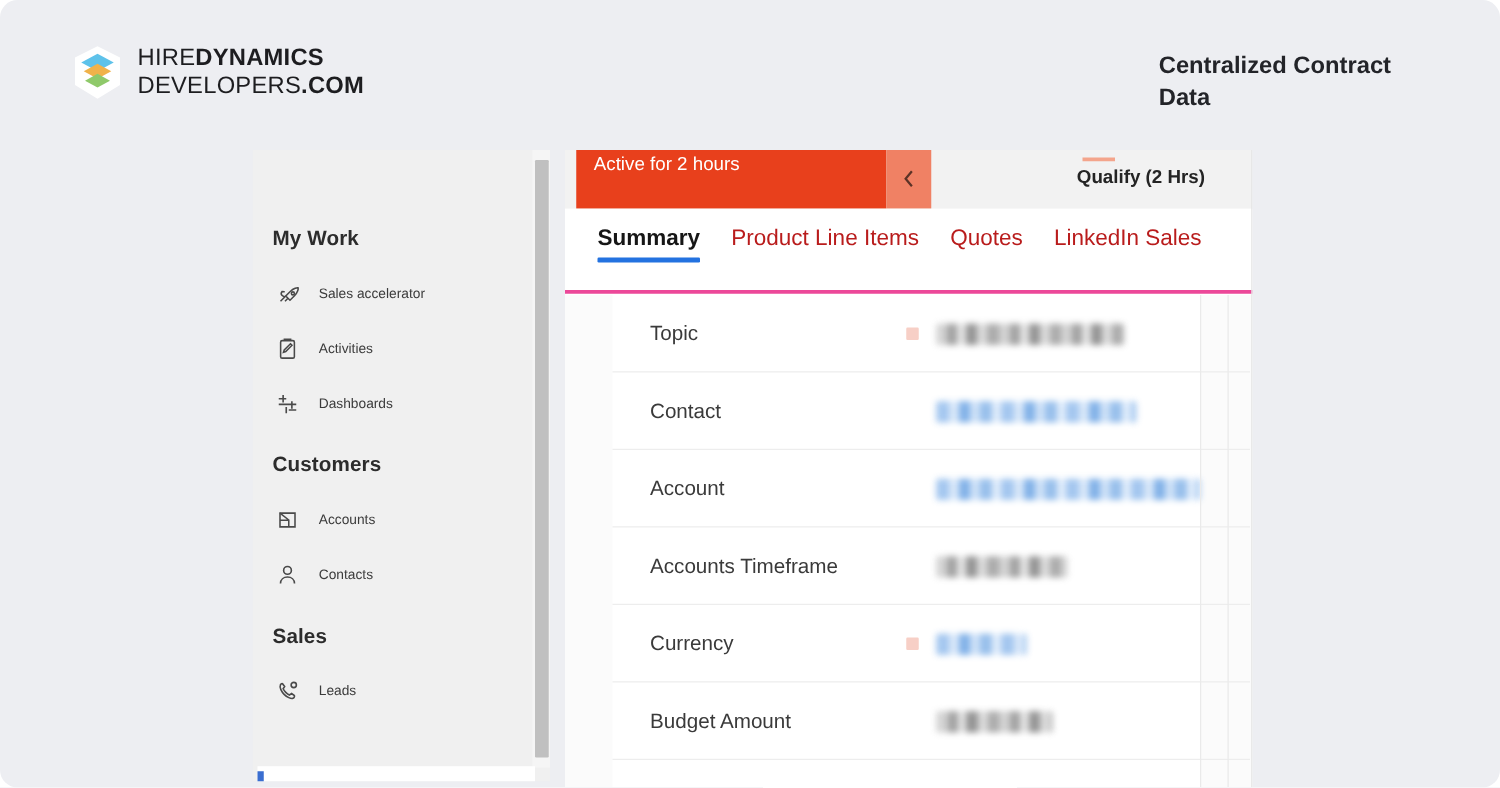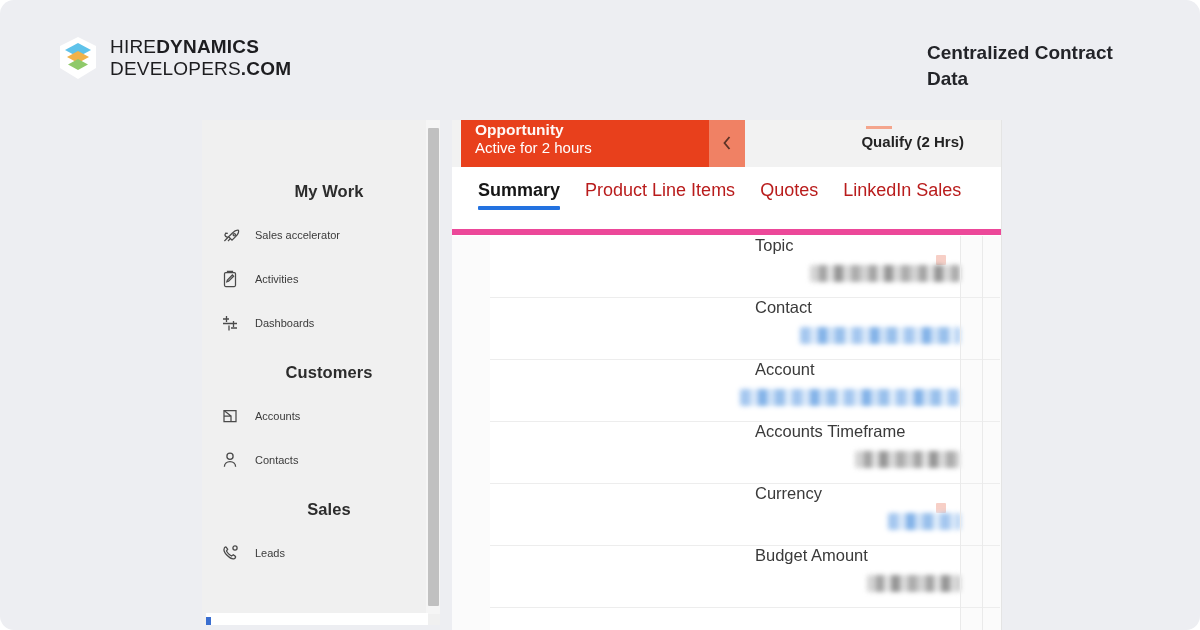--- a/index.html
+++ b/index.html
@@ -74,21 +74,20 @@
 
   
   .navpane {
     position: absolute;
     left: 0;
     top: 0;
     width: 238px;
     height: 505px;
     background: #f0f0f0;
     padding-top: 60px;
-    text-align: center;
   }
   .nav-scrolltrack {
     position: absolute;
     right: 0px;
     top: 0;
     width: 14px;
     height: 494px;
     background: #f5f5f5;
   }
   .nav-scrollthumb {
@@ -226,21 +225,21 @@
   }
 
   
   .tabbar {
     position: absolute;
     left: 0;
     top: 47px;
     width: 550px;
     height: 68px;
     background: #ffffff;
-    border-bottom: 6px solid #ec4899;
+    border-bottom: 3px solid #ec4899;
     display: flex;
     align-items: flex-start;
     padding-left: 26px;
     padding-top: 13px;
     gap: 25px;
   }
   .tab {
     position: relative;
     font-size: 18px;
     color: #b91c1c;
@@ -295,23 +294,22 @@
     top: 0;
     width: 1px;
     height: 394px;
     background: #eaeaea;
   }
 
   .field {
     position: relative;
     height: 62px;
     display: flex;
-    align-items: flex-end;
+    align-items: center;
     padding-left: 30px;
-    flex-direction: column;
   }
   .field::after {
     content: "";
     position: absolute;
     left: 0;
     right: -40px;
     bottom: 0;
     height: 1px;
     background: #ededed;
   }
@@ -473,21 +471,20 @@
       </div>
       <div class="nav-bottomstrip">
         <div class="nav-bottomstrip-accent"></div>
       </div>
     </div>
 
     <div class="recordpane">
 
       <div class="processbar">
         <div class="bpf-stage">
-          <div class="bpf-stage-title">Opportunity</div>
           <div class="bpf-stage-sub">Active for 2 hours</div>
         </div>
         <div class="bpf-collapse">
           <svg width="14" height="20" viewBox="0 0 14 20" fill="none" stroke="currentColor" stroke-width="1.8">
             <path d="M9.5 4 L4.5 10 L9.5 16"></path>
           </svg>
         </div>
         <div class="bpf-tick"></div>
         <div class="bpf-next">
           <span>Qualify</span>

